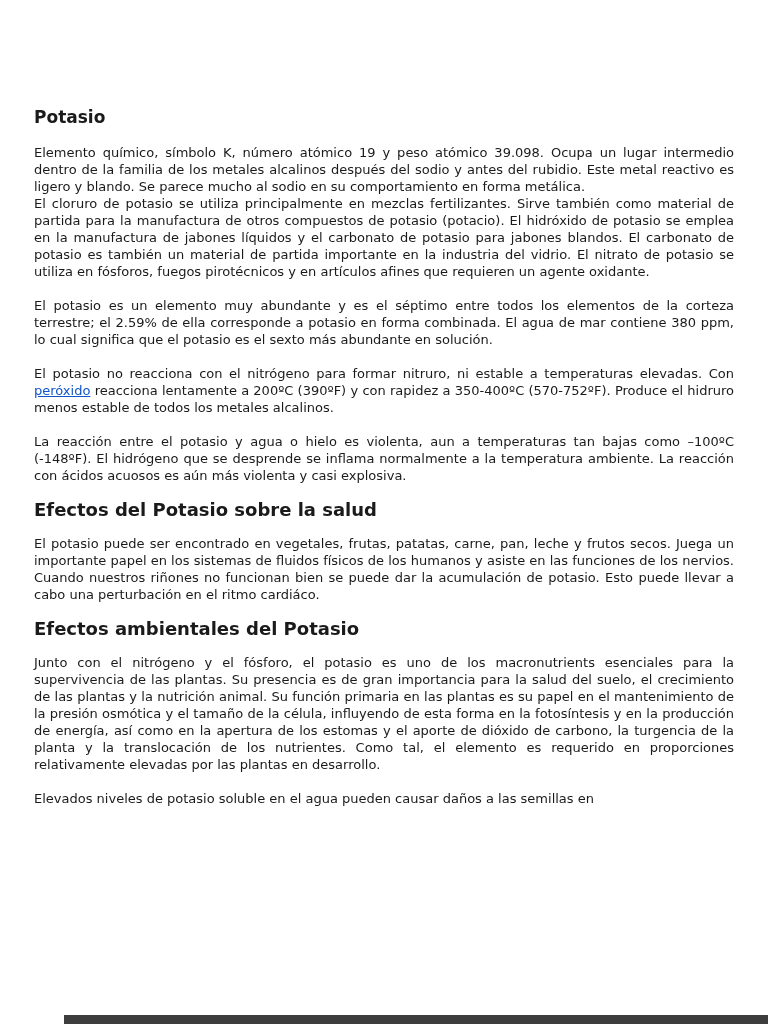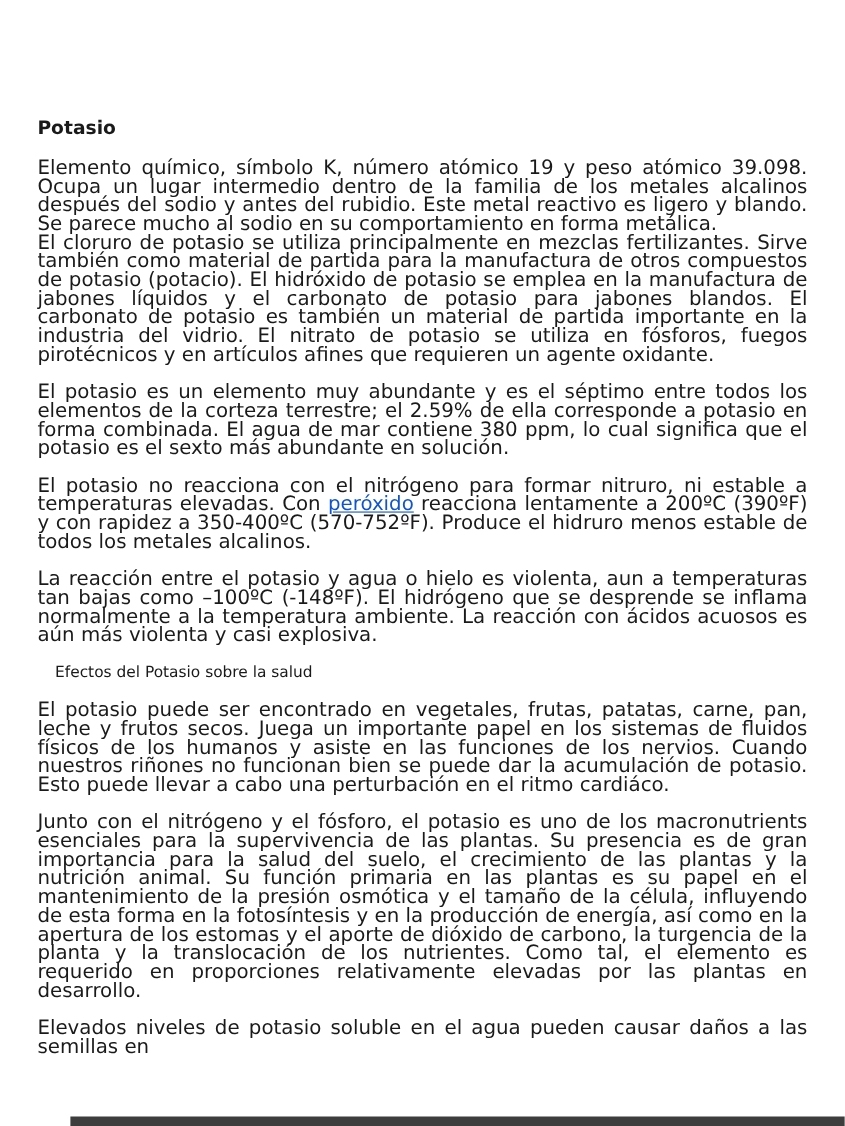--- a/index.html
+++ b/index.html
@@ -17,31 +17,31 @@
     padding: 90px 34px 0 34px;
   }
   .title {
     font-size: 17px;
     font-weight: bold;
     line-height: 22px;
     margin: 16px 0 16px 0;
     color: var(--text, #1a1a1a);
   }
   .para {
-    font-size: 18px;
+    font-size: 13px;
     line-height: 17px;
     text-align: justify;
     margin: 0 0 17px 0;
   }
   .para.tight { margin-bottom: 0; }
   .subhead {
-    font-size: 14px;
-    font-weight: normal;
+    font-size: 18px;
+    font-weight: bold;
     line-height: 17px;
-    margin: 0 0 17px 16px;
+    margin: 0 0 17px 0;
   }
   .link {
     color: var(--link, #1155cc);
     text-decoration: underline;
     cursor: pointer;
   }
   .bottom-bar {
     position: absolute;
     left: 64px;
     right: 0;
@@ -65,20 +65,21 @@
 
 
   <p class="para"><span>El potasio no reacciona con el nitrógeno para formar nitruro, ni estable a temperaturas elevadas. Con </span><a class="link" href="#">peróxido</a><span> reacciona lentamente a 200ºC (390ºF) y con rapidez a 350-400ºC (570-752ºF). Produce el hidruro menos estable de todos los metales alcalinos.</span></p>
 
   <p class="para">La reacción entre el potasio y agua o hielo es violenta, aun a temperaturas tan bajas como –100ºC (-148ºF). El hidrógeno que se desprende se inflama normalmente a la temperatura ambiente. La reacción con ácidos acuosos es aún más violenta y casi explosiva.</p>
 
   <h2 class="subhead">Efectos del Potasio sobre la salud</h2>
 
   <p class="para">El potasio puede ser encontrado en vegetales, frutas, patatas, carne, pan, leche y frutos secos. Juega un importante papel en los sistemas de fluidos físicos de los humanos y asiste en las funciones de los nervios. Cuando nuestros riñones no funcionan bien se puede dar la acumulación de potasio. Esto puede llevar a cabo una perturbación en el ritmo cardiáco.</p>
 
+  <h2 class="subhead">Efectos ambientales del Potasio</h2>
 
   <p class="para">Junto con el nitrógeno y el fósforo, el potasio es uno de los macronutrients esenciales para la supervivencia de las plantas. Su presencia es de gran importancia para la salud del suelo, el crecimiento de las plantas y la nutrición animal. Su función primaria en las plantas es su papel en el mantenimiento de la presión osmótica y el tamaño de la célula, influyendo de esta forma en la fotosíntesis y en la producción de energía, así como en la apertura de los estomas y el aporte de dióxido de carbono, la turgencia de la planta y la translocación de los nutrientes. Como tal, el elemento es requerido en proporciones relativamente elevadas por las plantas en desarrollo.</p>
 
 
   <p class="para">Elevados niveles de potasio soluble en el agua pueden causar daños a las semillas en</p>
 
 </main>
 
 <div class="bottom-bar"></div>
 

